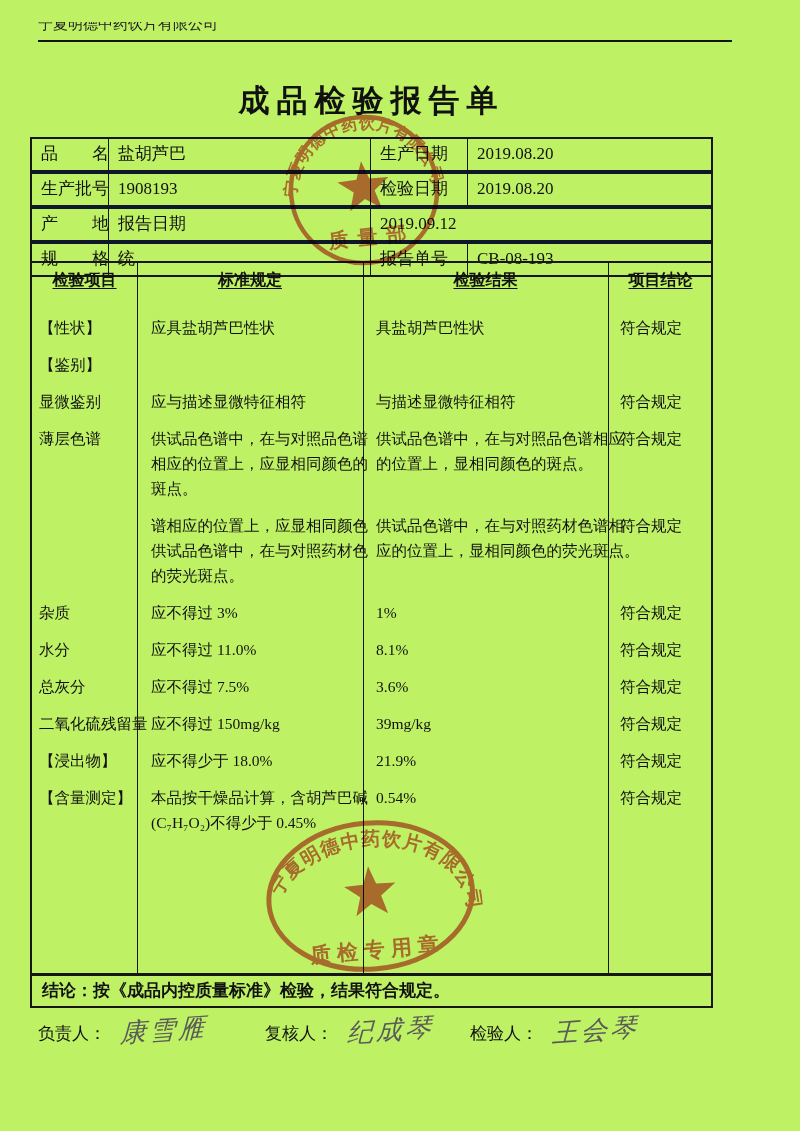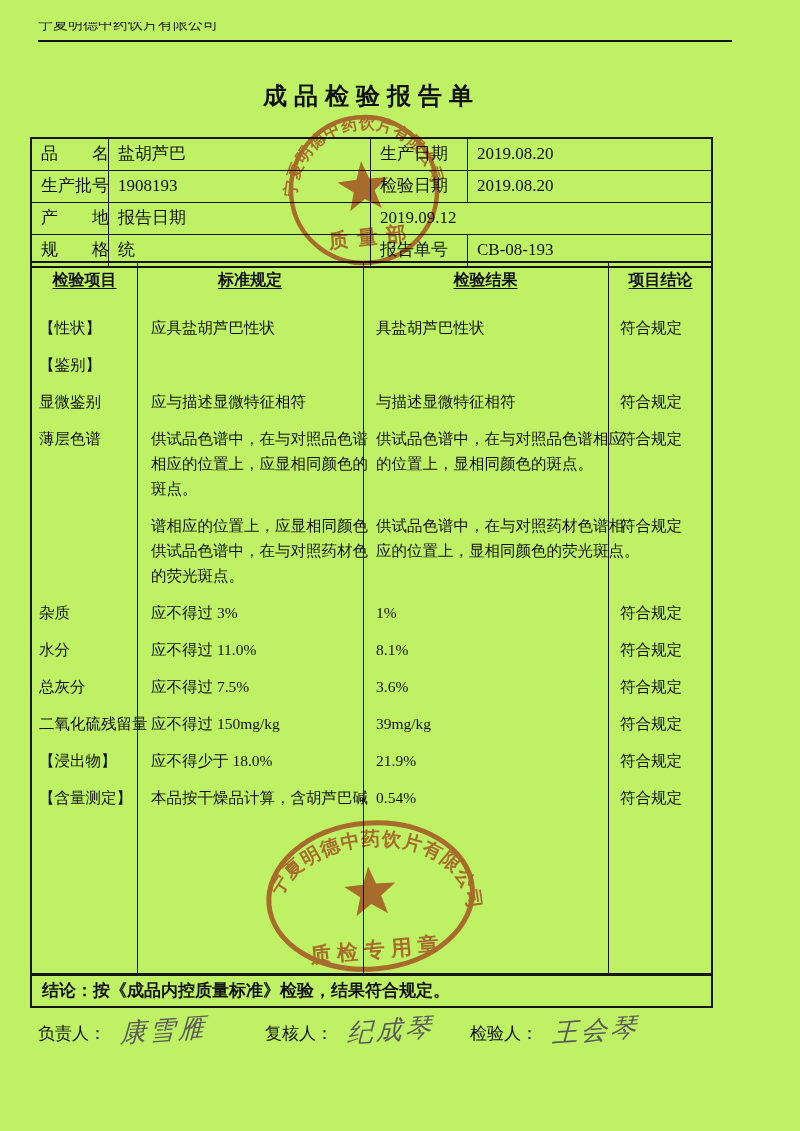--- a/index.html
+++ b/index.html
@@ -6,24 +6,24 @@
   .page{
     position:relative;width:800px;height:1131px;background:#bef264;overflow:hidden;
     font-family:"Liberation Serif","DejaVu Serif",serif;color:#111;
   }
   
   .runhead{position:absolute;top:22px;left:38px;width:694px;height:16px;overflow:hidden;}
   .runhead .inner{display:flex;justify-content:space-between;margin-top:-7px;font-size:15px;color:#222;}
   .head-rule{position:absolute;top:40px;left:38px;width:694px;height:2px;background:#141414;}
   
   .title{position:absolute;top:80px;left:30px;width:683px;text-align:center;
-         font-size:24px;font-weight:bold;letter-spacing:7px;}
+         font-size:31px;font-weight:bold;letter-spacing:7px;}
   
   .info-table{position:absolute;top:137px;left:30px;width:683px;border:2px solid #161616;box-sizing:border-box;}
-  .info-row{display:grid;grid-template-columns:76px 262px 97px 248px;height:31px;border-top:1px solid #0f172a;}
+  .info-row{display:grid;grid-template-columns:76px 262px 97px 248px;height:31px;border-top:4px solid #0f172a;}
   .info-row:first-child{border-top:none;}
   .info-cell{border-left:1px solid #161616;line-height:30px;font-size:17px;padding-left:9px;
              white-space:nowrap;overflow:hidden;box-sizing:border-box;}
   .info-cell:first-child{border-left:none;}
   
   .main-table{position:absolute;top:261px;left:30px;width:683px;height:714px;
               border:2px solid #161616;box-sizing:border-box;}
   .vline{position:absolute;top:0;bottom:0;width:1px;background:#161616;}
   .mt-head{display:grid;grid-template-columns:105px 226px 245px 105px;height:40px;padding-top:7px;box-sizing:border-box;}
   .mt-head .hcell{text-align:center;font-size:16px;font-weight:bold;}
@@ -247,20 +247,21 @@
           <div class="mcell c4">
             <div>符合规定</div>
           </div>
         </div>
         <div class="mt-row">
           <div class="mcell c1">
             <div>【含量测定】</div>
           </div>
           <div class="mcell c2">
             <div>本品按干燥品计算，含胡芦巴碱</div>
+            <div>(C₇H₇O₂)不得少于 0.45%</div>
           </div>
           <div class="mcell c3">
             <div>0.54%</div>
           </div>
           <div class="mcell c4">
             <div>符合规定</div>
           </div>
         </div>
       </div>
   </div>

